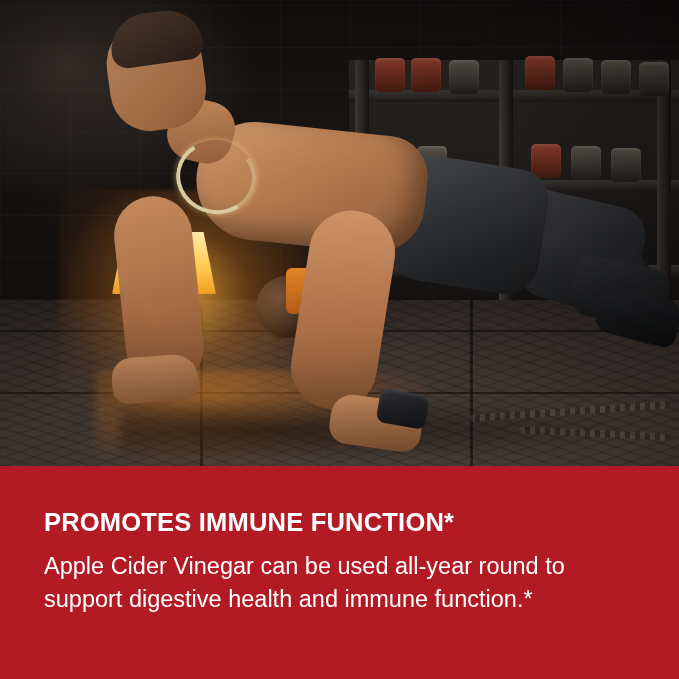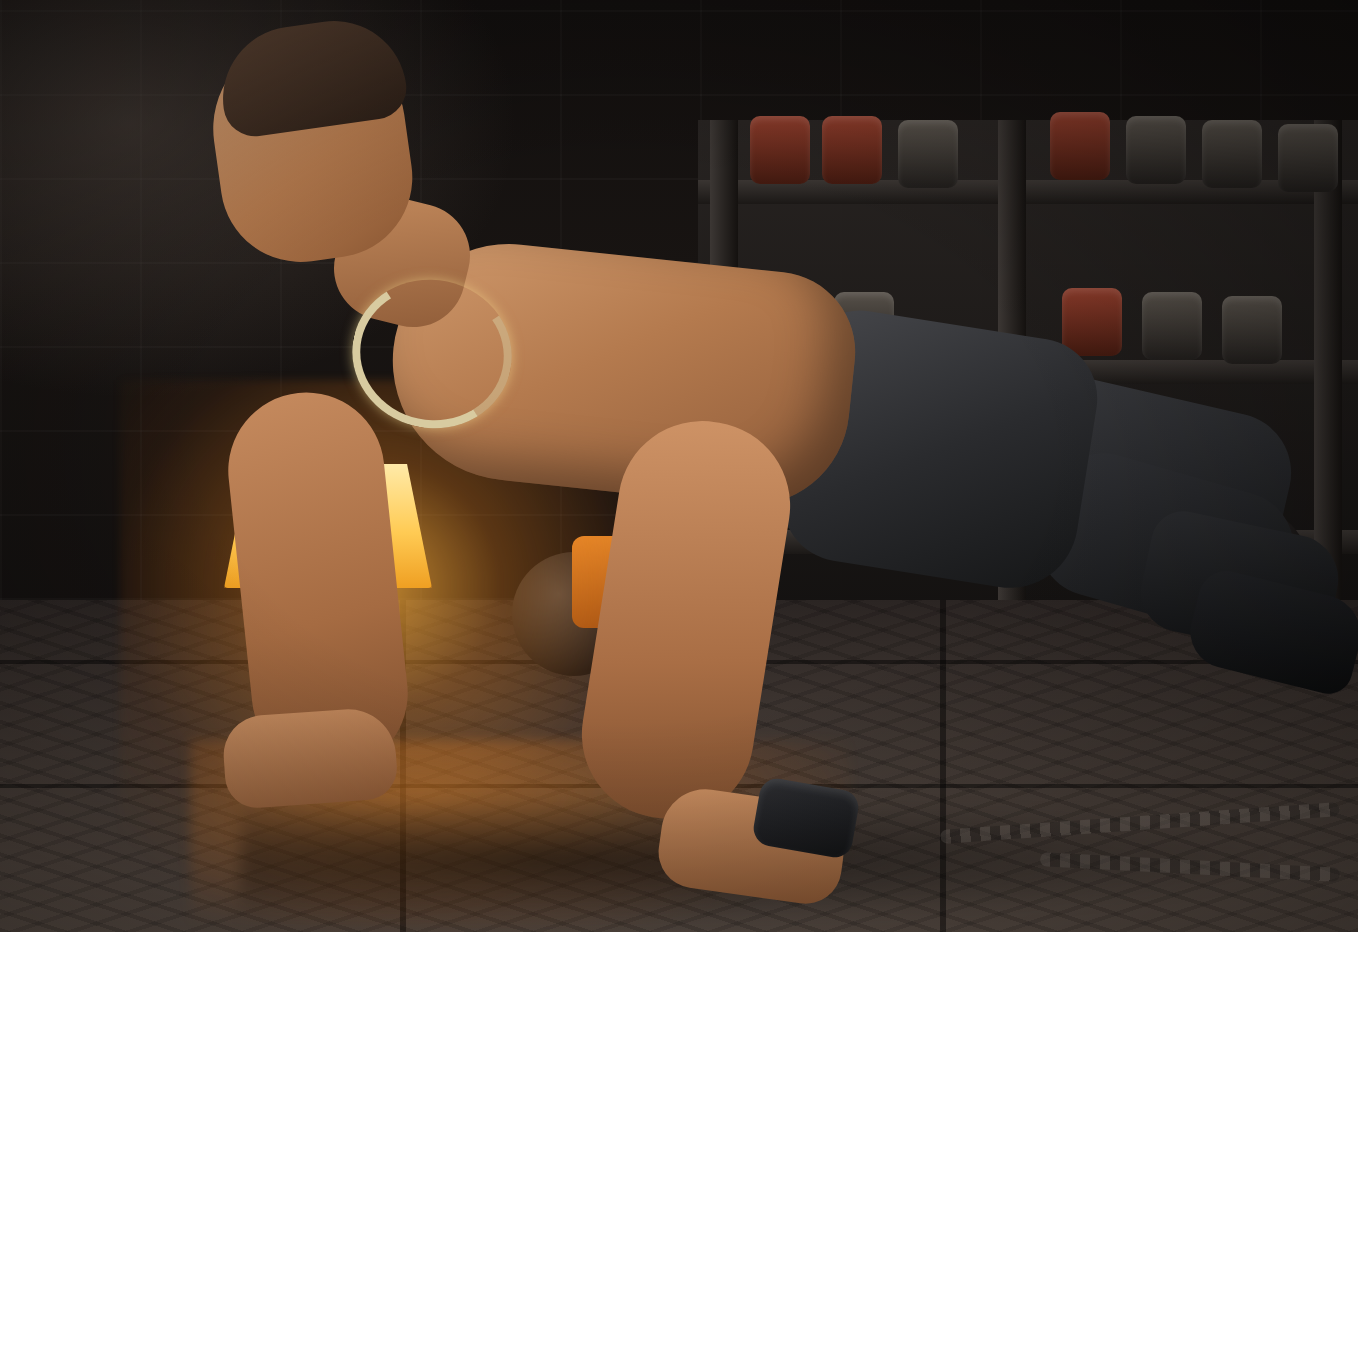--- a/index.html
+++ b/index.html
@@ -360,14 +360,18 @@
       <div class="skin hand-left"></div>
       <div class="skin neck"></div>
       <div class="necklace"></div>
       <div class="skin head"></div>
       <div class="hair"></div>
     </div>
 
     <div class="vignette"></div>
   </div>
 
+  <div class="panel">
+    <h2 class="headline">PROMOTES IMMUNE FUNCTION*</h2>
+    <p class="body-copy">Apple Cider Vinegar can be used all-year round to support digestive health and immune function.*</p>
+  </div>
 
 </div>
 
 </body></html>

